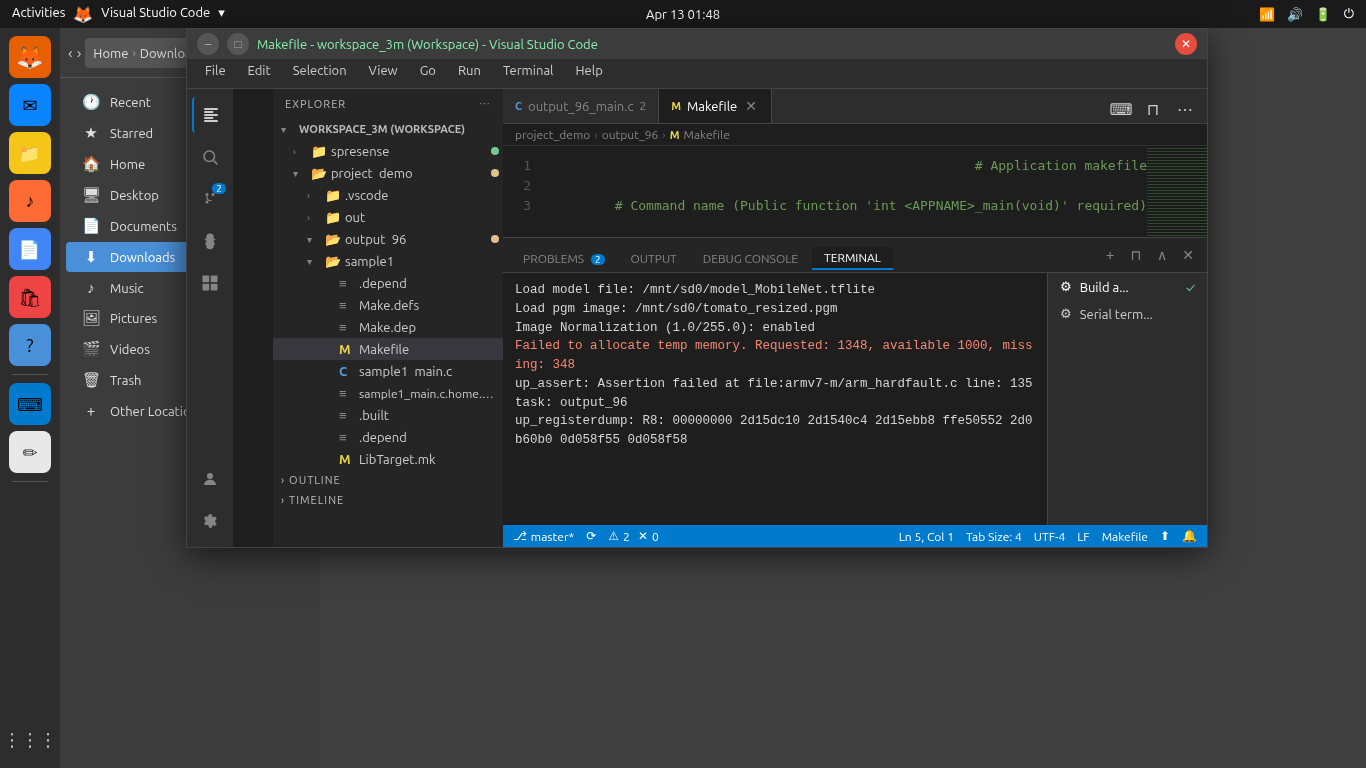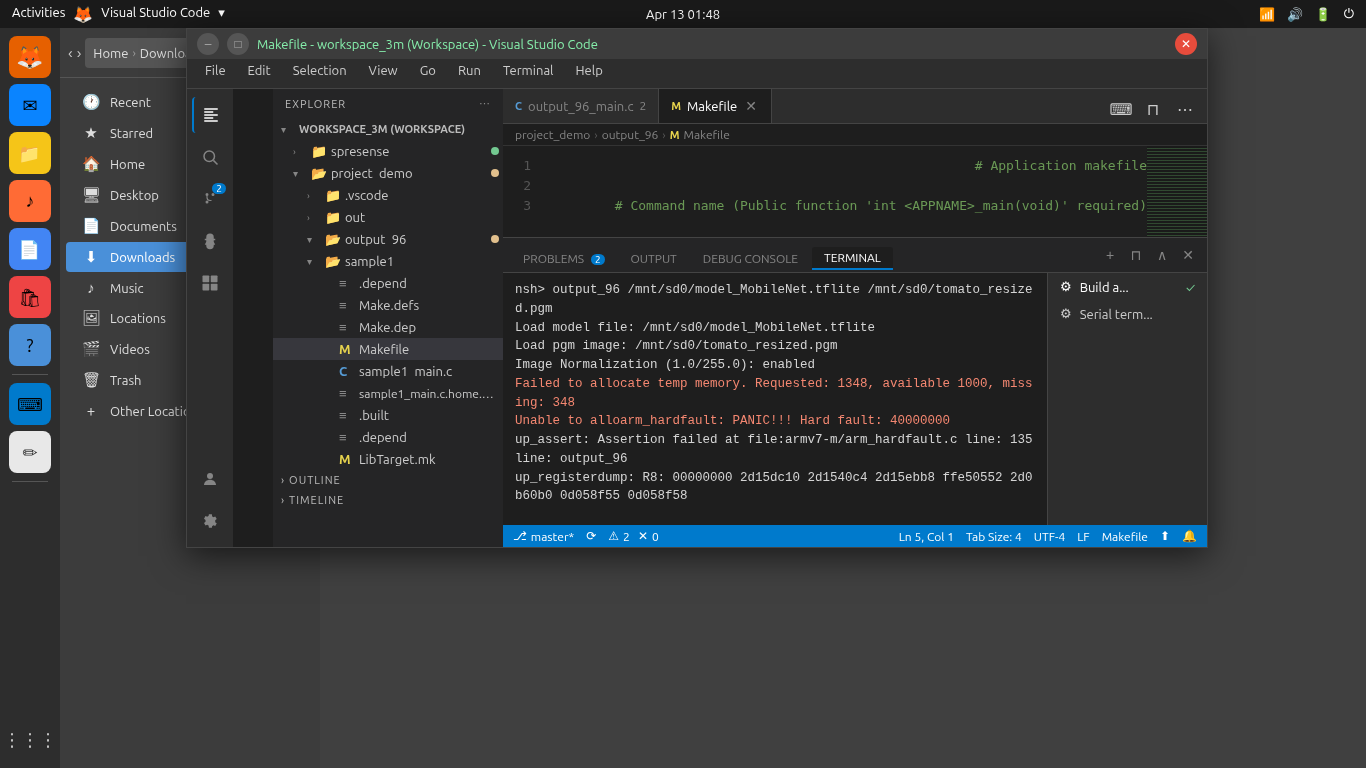--- a/index.html
+++ b/index.html
@@ -390,21 +390,21 @@
       <div class="fm-sidebar-item active">
         <span class="item-icon">⬇</span>
         <span>Downloads</span>
       </div>
       <div class="fm-sidebar-item">
         <span class="item-icon">♪</span>
         <span>Music</span>
       </div>
       <div class="fm-sidebar-item">
         <span class="item-icon">🖼</span>
-        <span>Locations</span>
+        <span>Pictures</span>
       </div>
       <div class="fm-sidebar-item">
         <span class="item-icon">🎬</span>
         <span>Videos</span>
       </div>
       <div class="fm-sidebar-item">
         <span class="item-icon">🗑</span>
         <span>Trash</span>
       </div>
       <div class="fm-sidebar-item">
@@ -708,28 +708,26 @@
           <div class="vs-panel-toolbar">
             <button class="vs-panel-btn">+</button>
             <button class="vs-panel-btn">⊓</button>
             <button class="vs-panel-btn">∧</button>
             <button class="vs-panel-btn">✕</button>
           </div>
         </div>
 
         <div style="display:flex; flex:1; overflow:hidden;">
           <div class="vs-terminal">
-            <div class="term-line">nsh&gt; output_96 /mnt/sd0/model_MobileNet.tflite /mnt/sd0/tomato_resized.pgm</div>
             <div class="term-line">Load model file: /mnt/sd0/model_MobileNet.tflite</div>
             <div class="term-line">Load pgm image: /mnt/sd0/tomato_resized.pgm</div>
             <div class="term-line">Image Normalization (1.0/255.0): enabled</div>
             <div class="term-line error">Failed to allocate temp memory. Requested: 1348, available 1000, missing: 348</div>
-            <div class="term-line error">Unable to alloarm_hardfault: PANIC!!! Hard fault: 40000000</div>
             <div class="term-line">up_assert: Assertion failed at file:armv7-m/arm_hardfault.c line: 135</div>
-            <div class="term-line">line: output_96</div>
+            <div class="term-line">task: output_96</div>
             <div class="term-line">up_registerdump: R8: 00000000 2d15dc10 2d1540c4 2d15ebb8 ffe50552 2d0b60b0 0d058f55 0d058f58</div>
 
           </div>
 
           <div style="width:160px; background:#2d2d2d; border-left:1px solid #444; flex-shrink:0; display:flex; flex-direction:column;">
             <div class="terminal-dropdown-item active">
               <span>⚙</span>
               <span>Build a...</span>
               <span style="margin-left:auto; color:#73c991;">✓</span>
             </div>

